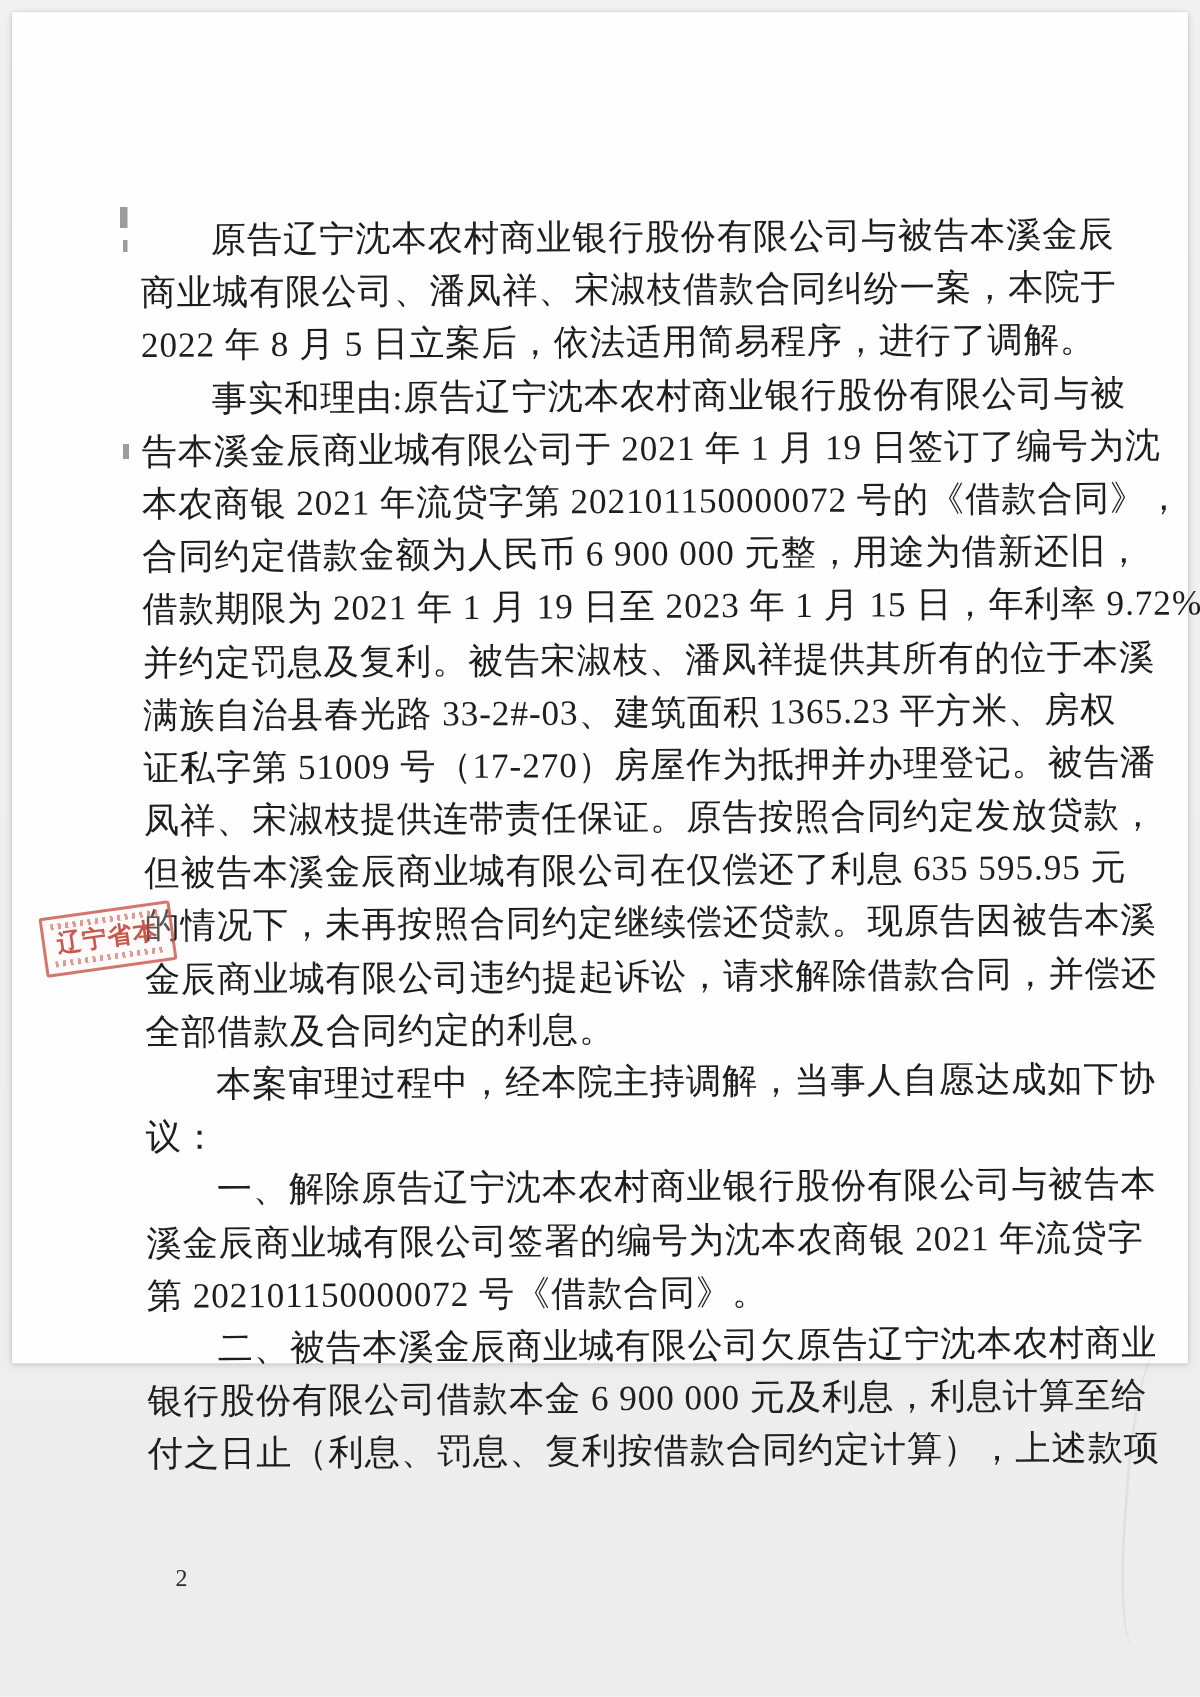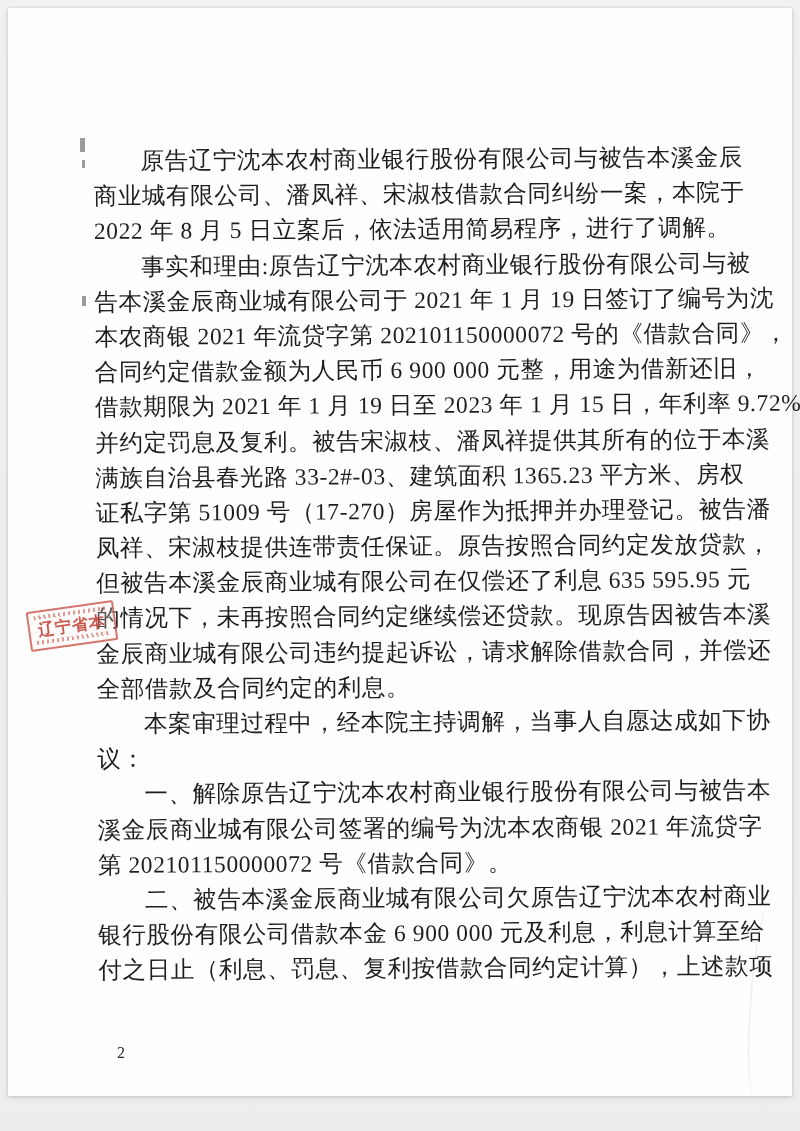--- a/index.html
+++ b/index.html
@@ -15,21 +15,21 @@
     position: relative;
     width: 800px;
     height: 1131px;
     background: linear-gradient(#f1f1f1, #ededed);
   }
   .paper {
     position: absolute;
     left: 8px;
     top: 8px;
     width: 784px;
-    height: 1088px;
+    height: 901px;
     background: #fffefe;
     box-shadow: 0 1px 5px rgba(0,0,0,0.18), 0 0 1px rgba(0,0,0,0.12);
   }
   .text-block {
     position: absolute;
     left: 88px;
     top: 134px;
     width: 626px;
     transform: rotate(-0.35deg);
     transform-origin: 50% 50%;

